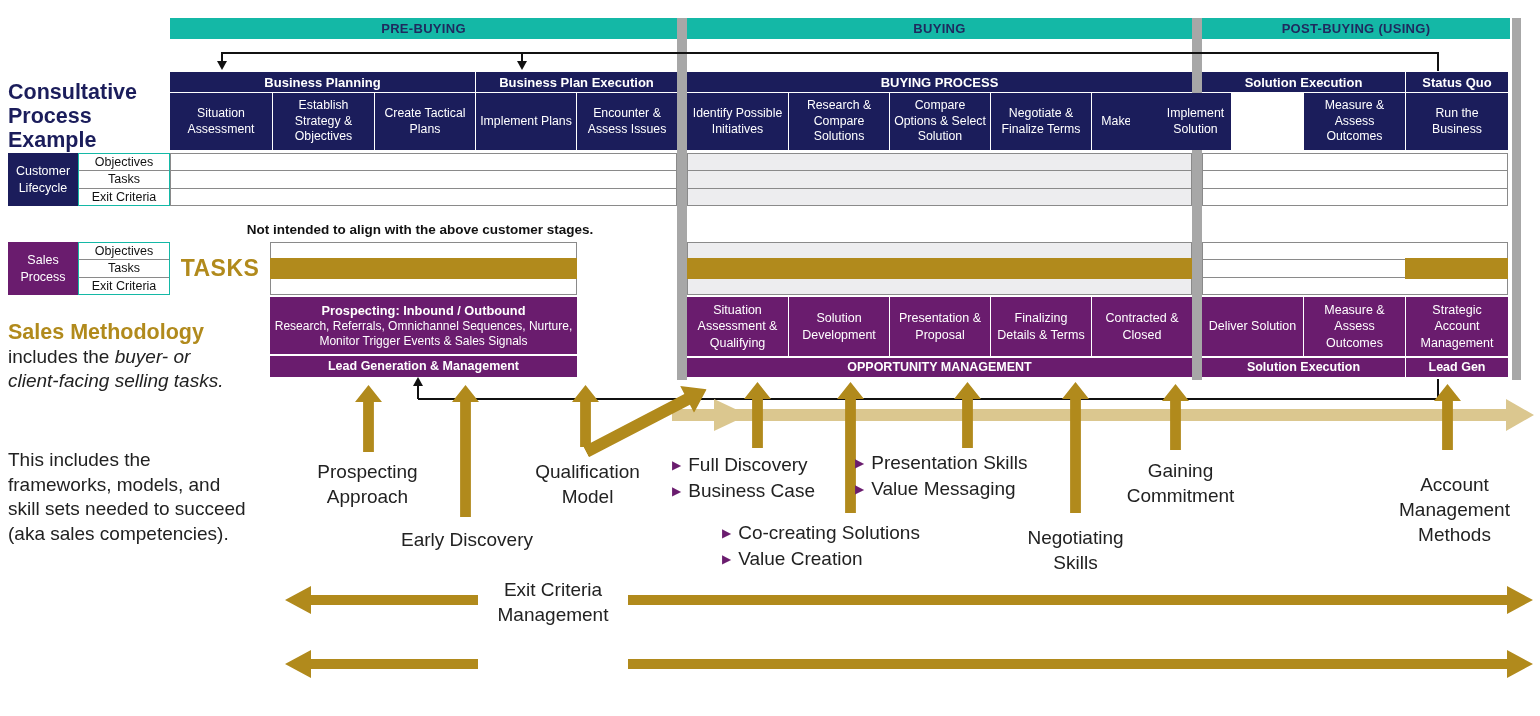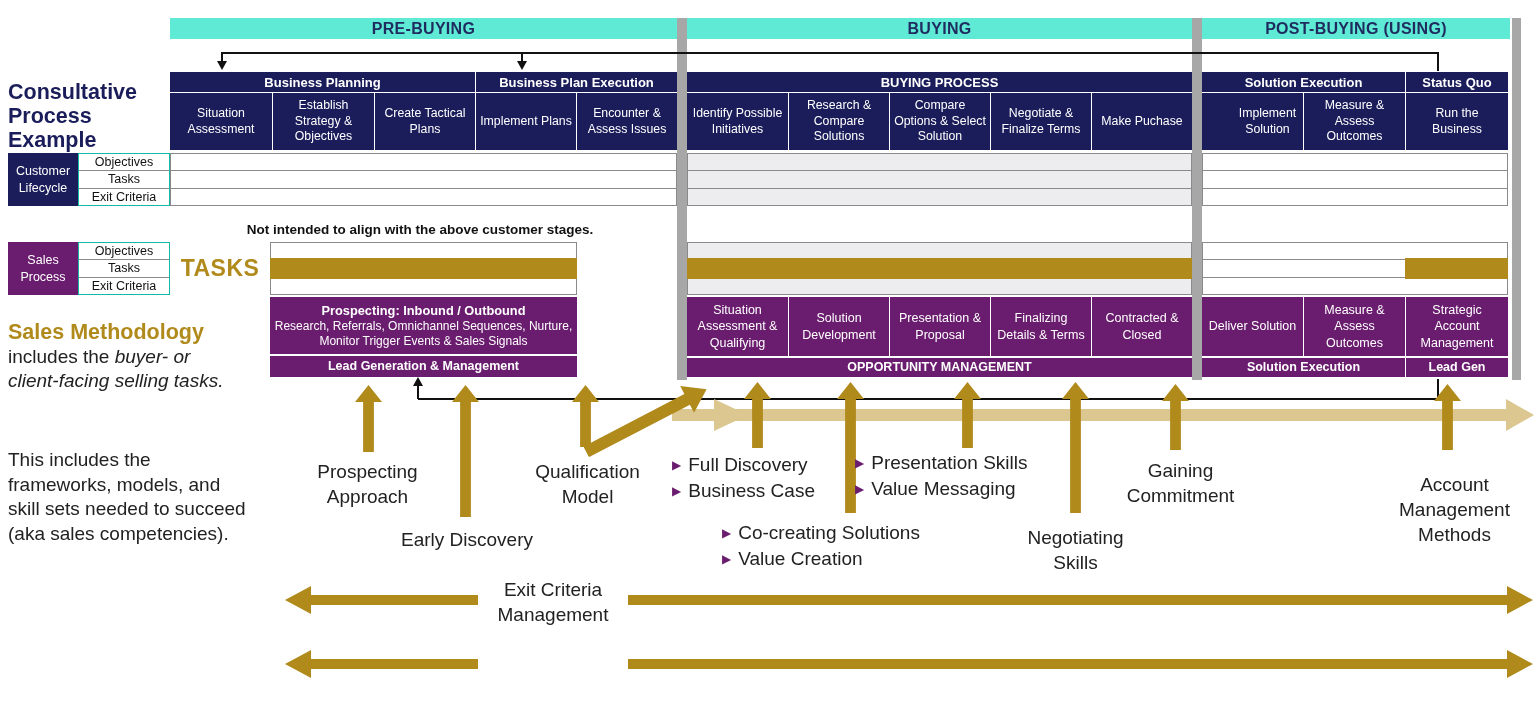--- a/index.html
+++ b/index.html
@@ -1,20 +1,20 @@
 <!DOCTYPE html>
 <html><head>
 <meta charset="utf-8">
 <style>
   html,body{margin:0;padding:0;background:#fff;}
   .canvas{position:relative;width:1540px;height:716px;background:#fff;overflow:hidden;
           font-family:"Liberation Sans","DejaVu Sans",sans-serif;}
   .abs{position:absolute;box-sizing:border-box;}
   
-  .phasebar{background:#5eead4;color:#1F2A5E;font-weight:bold;font-size:16px;
+  .phasebar{background:#14b8a6;color:#1F2A5E;font-weight:bold;font-size:13px;
             display:flex;align-items:center;justify-content:center;letter-spacing:.3px;}
   .vdivider{background:#A7A7A7;}
   
   .blk-h{border-top:2px solid #111;}
   .blk-v{border-left:2px solid #111;}
   .tri-down{width:0;height:0;border-left:5px solid transparent;border-right:5px solid transparent;border-top:9px solid #111;}
   .tri-up{width:0;height:0;border-left:5px solid transparent;border-right:5px solid transparent;border-bottom:9px solid #111;}
   
   .navy{background:#1B1D5B;color:#fff;display:flex;align-items:center;justify-content:center;text-align:center;}
   .grouphdr{font-weight:bold;font-size:13px;}
@@ -92,21 +92,21 @@
   <div class="abs navy colhdr" style="left:170px;top:93px;width:102px;height:57px;">Situation Assessment</div>
   <div class="abs navy colhdr wsep" style="left:272px;top:93px;width:102px;height:57px;">Establish Strategy &amp; Objectives</div>
   <div class="abs navy colhdr wsep" style="left:374px;top:93px;width:101px;height:57px;">Create Tactical Plans</div>
   <div class="abs navy colhdr wsep" style="left:475px;top:93px;width:101px;height:57px;">Implement Plans</div>
   <div class="abs navy colhdr wsep" style="left:576px;top:93px;width:101px;height:57px;">Encounter &amp; Assess Issues</div>
   <div class="abs navy colhdr" style="left:687px;top:93px;width:101px;height:57px;">Identify Possible Initiatives</div>
   <div class="abs navy colhdr wsep" style="left:788px;top:93px;width:101px;height:57px;">Research &amp; Compare Solutions</div>
   <div class="abs navy colhdr wsep" style="left:889px;top:93px;width:101px;height:57px;">Compare Options &amp; Select Solution</div>
   <div class="abs navy colhdr wsep" style="left:990px;top:93px;width:101px;height:57px;">Negotiate &amp; Finalize Terms</div>
   <div class="abs navy colhdr wsep" style="left:1091px;top:93px;width:101px;height:57px;">Make Puchase</div>
-  <div class="abs navy colhdr" style="left:1202px;top:93px;width:101px;height:57px;padding-left:33px;">Implement Solution</div>
+  <div class="abs navy colhdr" style="left:1130px;top:93px;width:101px;height:57px;padding-left:33px;">Implement Solution</div>
   <div class="abs navy colhdr wsep" style="left:1303px;top:93px;width:102px;height:57px;">Measure &amp; Assess Outcomes</div>
   <div class="abs navy colhdr wsep" style="left:1405px;top:93px;width:103px;height:57px;">Run the Business</div>
 
   <div class="abs lblbox navybg" style="left:8px;top:153px;width:70px;height:53px;">Customer Lifecycle</div>
   <div class="abs rowlabels" style="left:78px;top:153px;width:92px;height:53px;">
     <div>Objectives</div>
     <div>Tasks</div>
     <div>Exit Criteria</div>
   </div>
   <div class="abs grid vlines hlines3" style="left:170px;top:153px;width:507px;height:53px;"></div>

